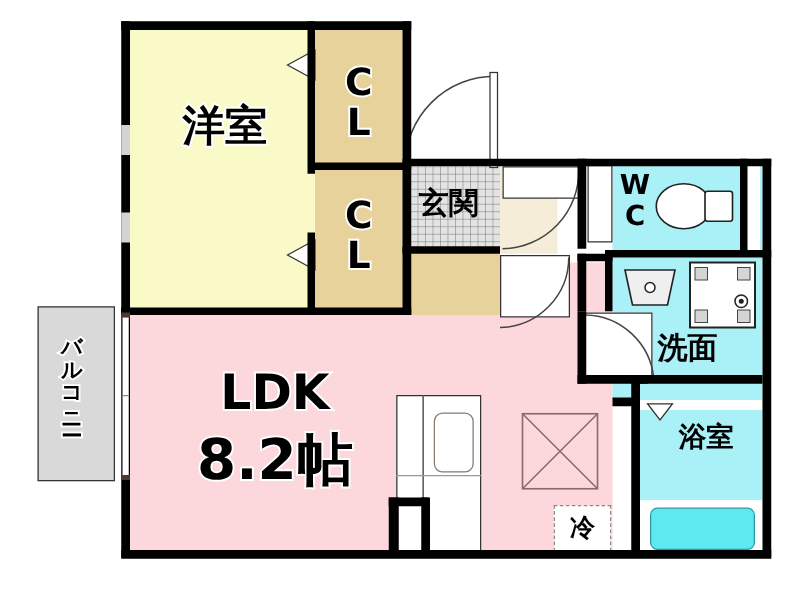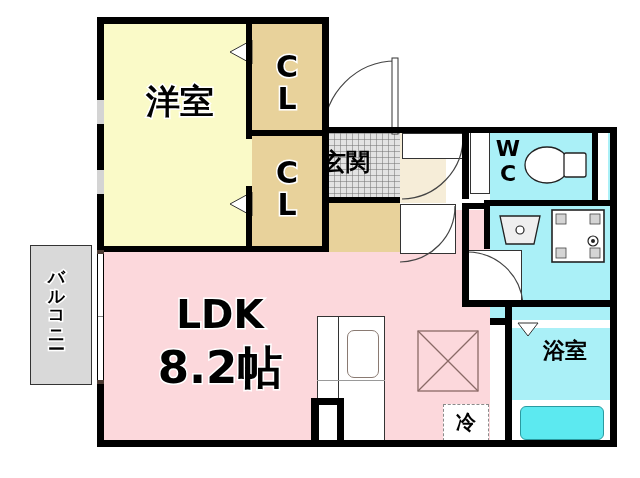--- a/index.html
+++ b/index.html
@@ -110,21 +110,21 @@
     <polygon points="2,14 24,2 24,26" fill="#ffffff" stroke="#333" stroke-width="1"></polygon>
   </svg>
 
   <div class="room c-ldk" style="left:104px; top:252px; width:386px; height:194px;"></div>
   <div class="room c-ldk" style="left:322px; top:210px; width:168px; height:48px;"></div>
 
   <div class="label" style="left:120px; top:295px; width:200px; font-size:39px;">LDK</div>
   <div class="label" style="left:110px; top:345px; width:220px; font-size:45px;">8.2帖</div>
 
   <div class="room hatch" style="left:322px; top:133px; width:78px; height:70px;"></div>
-  <div class="label label-plain" style="left:304px; top:150px; width:66px; font-size:24px;text-align:right;">玄関</div>
+  <div class="label label-plain" style="left:326px; top:150px; width:66px; font-size:24px;">玄関</div>
 
   <div class="room c-genkan-up" style="left:400px; top:133px; width:46px; height:70px;"></div>
 
   <div class="room c-closet" style="left:322px; top:203px; width:78px; height:49px;"></div>
 
   <div class="room c-white" style="left:322px; top:104px; width:78px; height:29px;"></div>
   <svg style="position:absolute; left:322px; top:30px; width:90px; height:104px;">
     <path d="M 2 103 A 72 72 0 0 1 74 31" fill="none" stroke="#444" stroke-width="1.2"></path>
     <rect x="70" y="28" width="6" height="76" fill="#ffffff" stroke="#333" stroke-width="1"></rect>
   </svg>
@@ -146,20 +146,21 @@
   <svg style="position:absolute; left:524px; top:140px; width:66px; height:50px;">
     <ellipse cx="23" cy="25" rx="22" ry="18" fill="#ffffff" stroke="#222" stroke-width="1.3"></ellipse>
     <rect x="40" y="13" width="22" height="24" rx="2" fill="#ffffff" stroke="#222" stroke-width="1.3"></rect>
   </svg>
 
   <div class="fixture c-white" style="left:592px; top:132px; width:16px; height:68px;"></div>
 
   <div class="fixture c-white outline-thin" style="left:470px; top:132px; width:20px; height:62px;"></div>
 
   <div class="room c-water" style="left:490px; top:206px; width:120px; height:114px;"></div>
+  <div class="label label-plain" style="left:500px; top:266px; width:100px; font-size:24px;">洗面</div>
 
   <svg style="position:absolute; left:494px; top:210px; width:52px; height:42px;">
     <path d="M 6 6 L 46 6 L 40 34 L 12 34 Z" fill="#efefef" stroke="#222" stroke-width="1.3" style="filter:none"></path>
     <ellipse cx="26" cy="20" rx="4" ry="4" fill="#ffffff" stroke="#222" stroke-width="1.2"></ellipse>
   </svg>
 
   <svg style="position:absolute; left:550px; top:208px; width:56px; height:56px;">
     <rect x="2" y="2" width="52" height="52" fill="#ffffff" stroke="#222" stroke-width="1.6"></rect>
     <rect x="6" y="6" width="10" height="10" fill="#d5d5d5" stroke="#444" stroke-width="0.8"></rect>
     <rect x="40" y="6" width="10" height="10" fill="#d5d5d5" stroke="#444" stroke-width="0.8"></rect>

